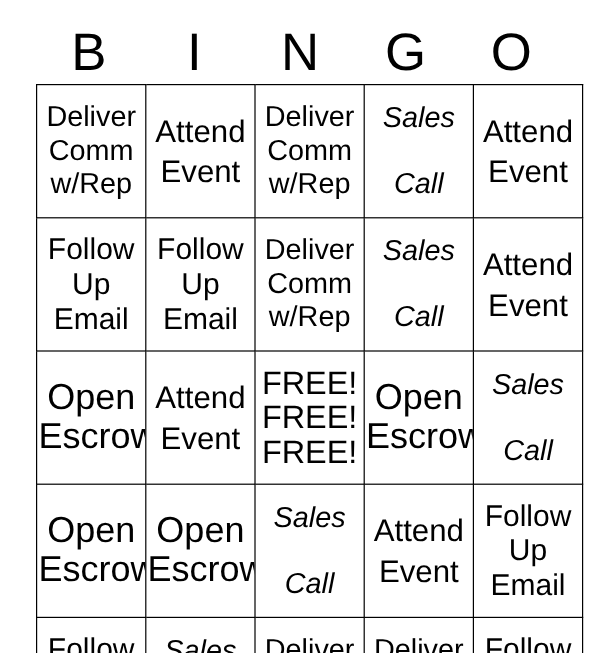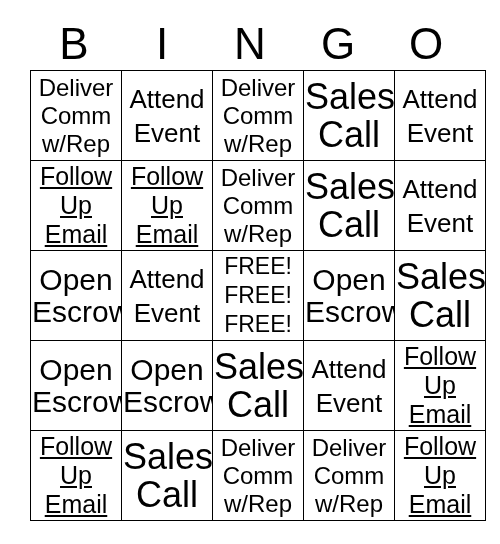--- a/index.html
+++ b/index.html
@@ -72,31 +72,31 @@
     white-space: pre-line;
     word-break: keep-all;
   }
 
   
   .size-3line {            
     font-size: 24px;
     line-height: 28px;
   }
   .size-3line-free {       
-    font-size: 23px;
+    font-size: 27px;
     line-height: 29px;
   }
   .size-3line-follow {     
     font-size: 25px;
     line-height: 29px;
-    text-decoration: underline;
   }
   .size-2line-big {        
-    font-size: 36px;
-    line-height: 38px;
+    font-size: 24px;
+    line-height: 55px;
+    font-style: italic;
   }
   .size-2line-mid {        
     font-size: 26px;
     line-height: 34px;
   }
   .size-2line-small {      
     font-size: 30px;
     line-height: 32px;
   }
 </style>

